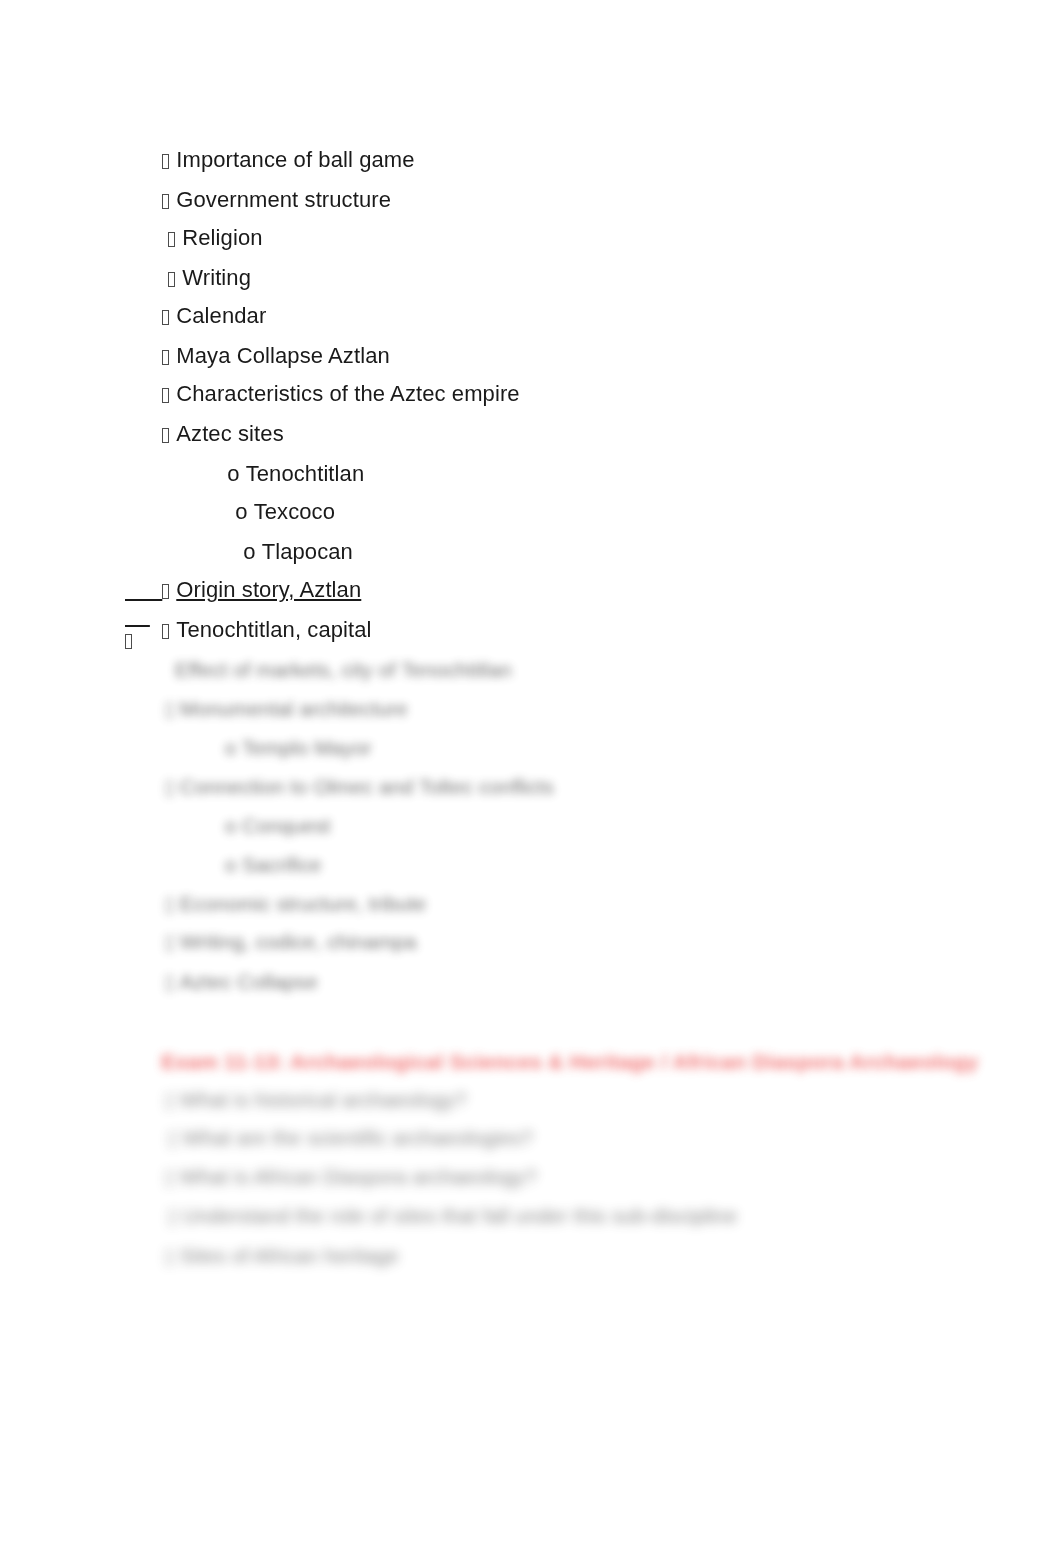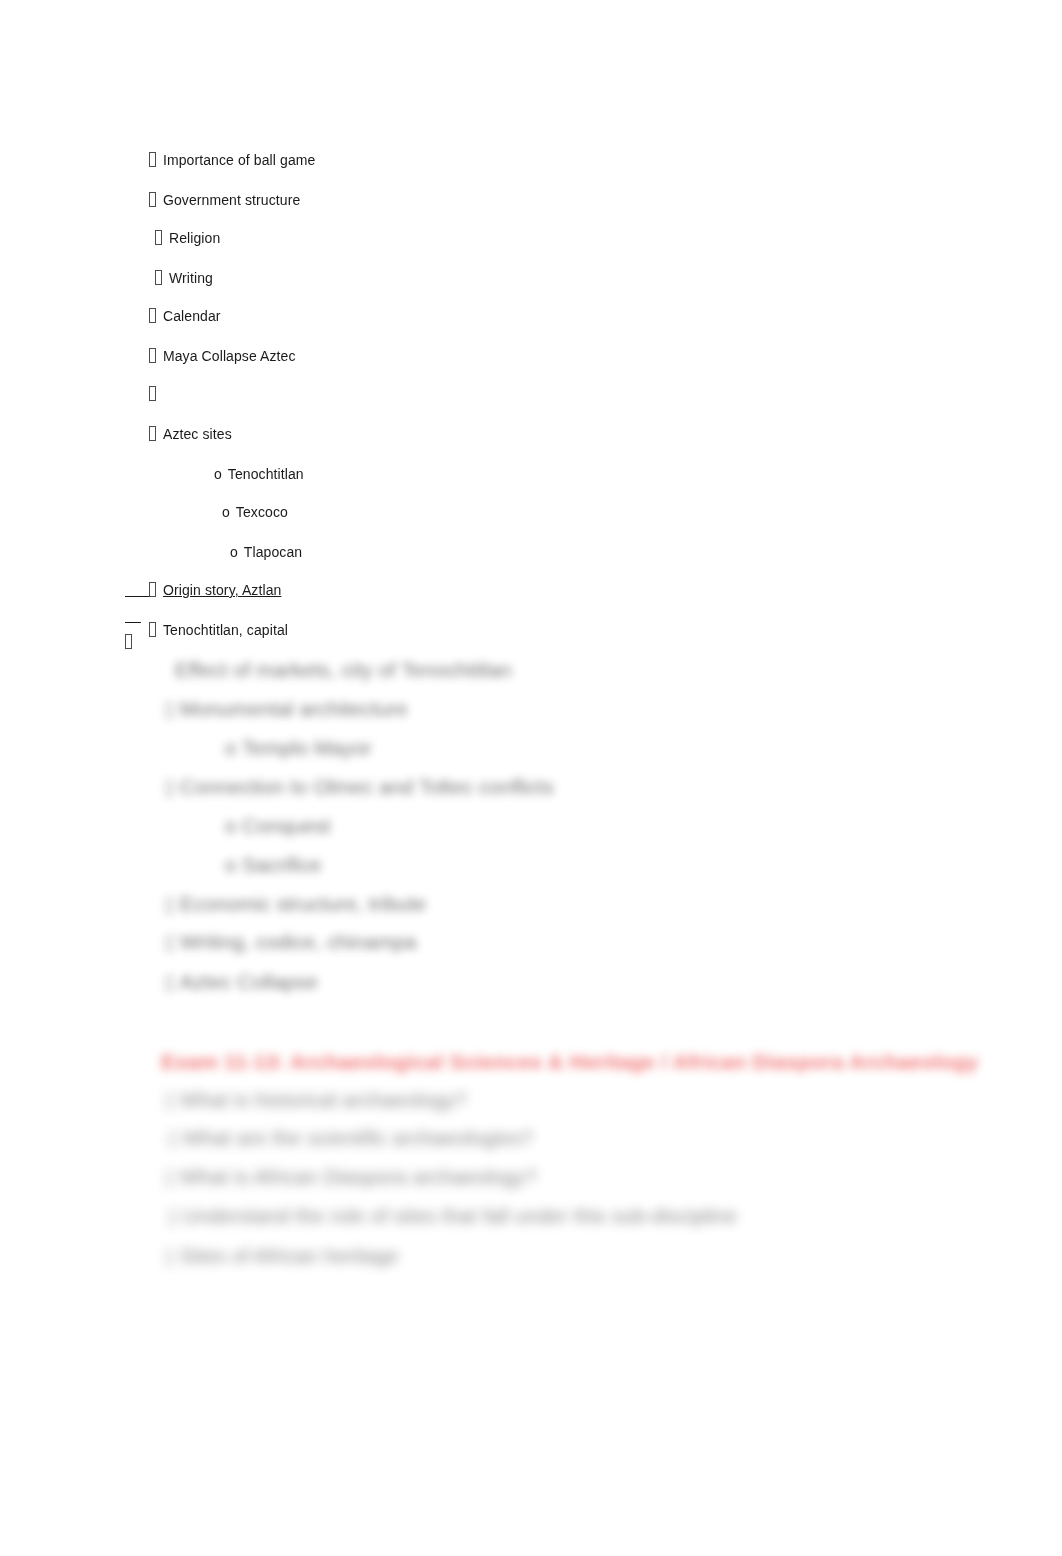--- a/index.html
+++ b/index.html
@@ -29,21 +29,21 @@
     position: absolute;
     left: 0;
     top: 0;
     width: 1062px;
   }
 
   .line {
     position: absolute;
     left: 0;
     white-space: pre;
-    font-size: 14px;
+    font-size: 22px;
     line-height: 26px;
     letter-spacing: 0.1px;
     color: #1a1a1a;
   }
 
   
   .tofu {
     display: inline-block;
     width: 7px;
     height: 15px;
@@ -120,25 +120,25 @@
 
     <div class="line" style="top:239px; left:131px;text-align:right;">
       <span class="tofu"></span><span>Writing</span>
     </div>
 
     <div class="line" style="top:277px; left:125px;">
       <span class="tofu"></span><span>Calendar</span>
     </div>
 
     <div class="line" style="top:317px; left:125px;">
-      <span class="tofu"></span><span>Maya Collapse Aztec</span>
+      <span class="tofu"></span><span>Maya Collapse Aztlan</span>
     </div>
 
     <div class="line" style="top:355px; left:125px;">
-      <span class="tofu"></span>
+      <span class="tofu"></span><span>Characteristics of the Aztec empire</span>
     </div>
 
     <div class="line" style="top:395px; left:125px;">
       <span class="tofu"></span><span>Aztec sites</span>
     </div>
 
     <div class="line" style="top:435px; left:190px;">
       <span class="sub-marker">o</span><span>Tenochtitlan</span>
     </div>
 

